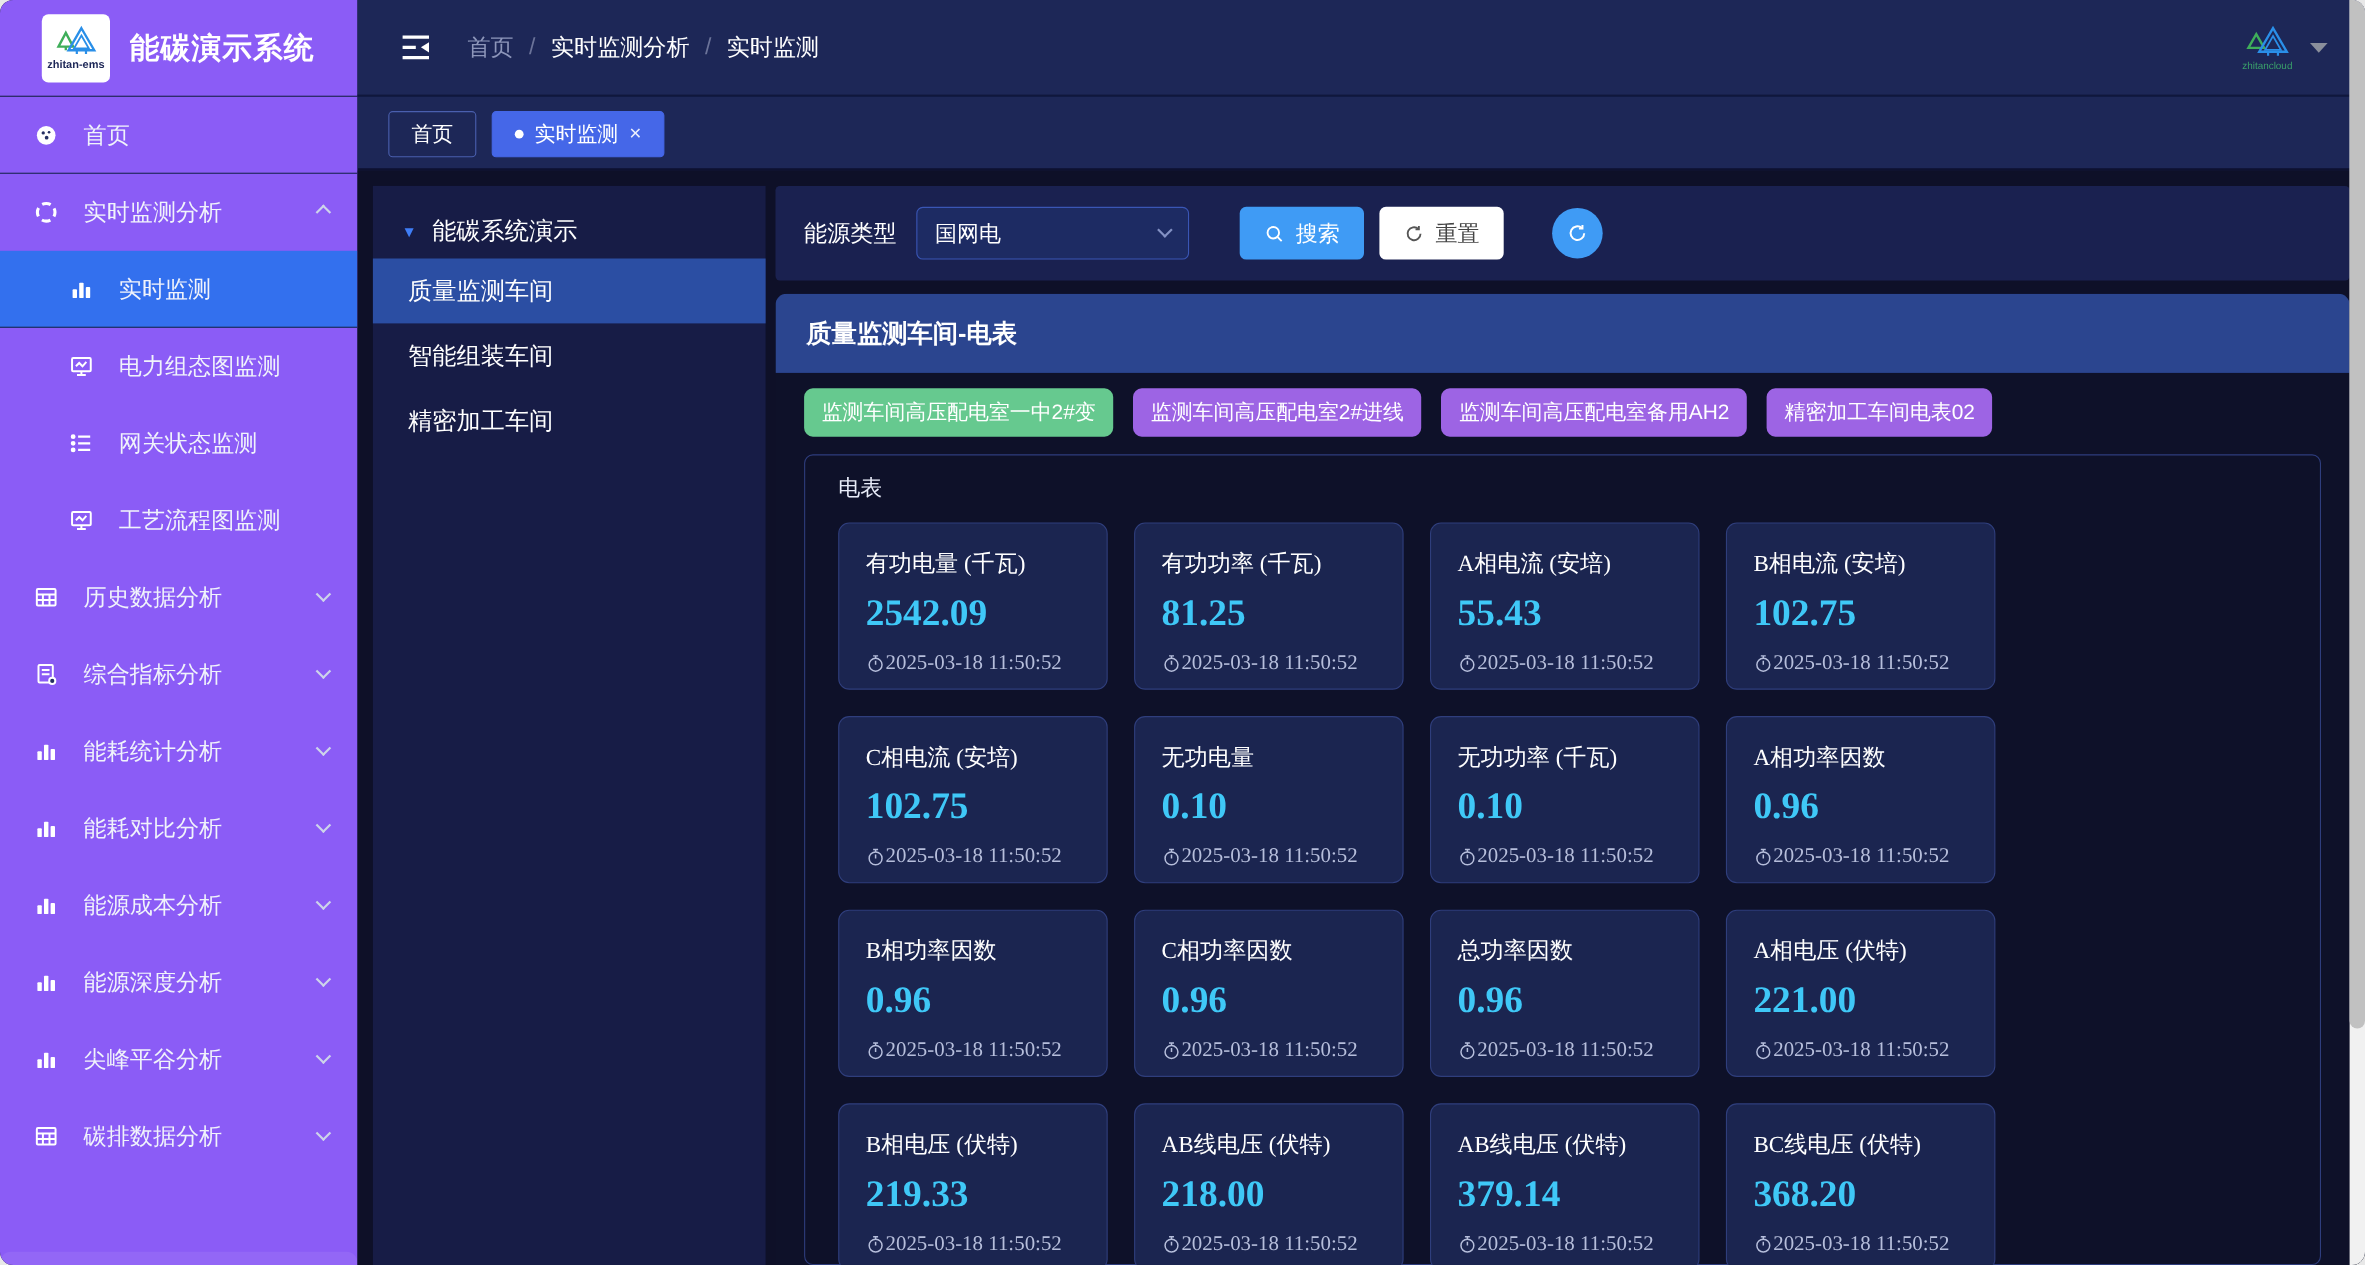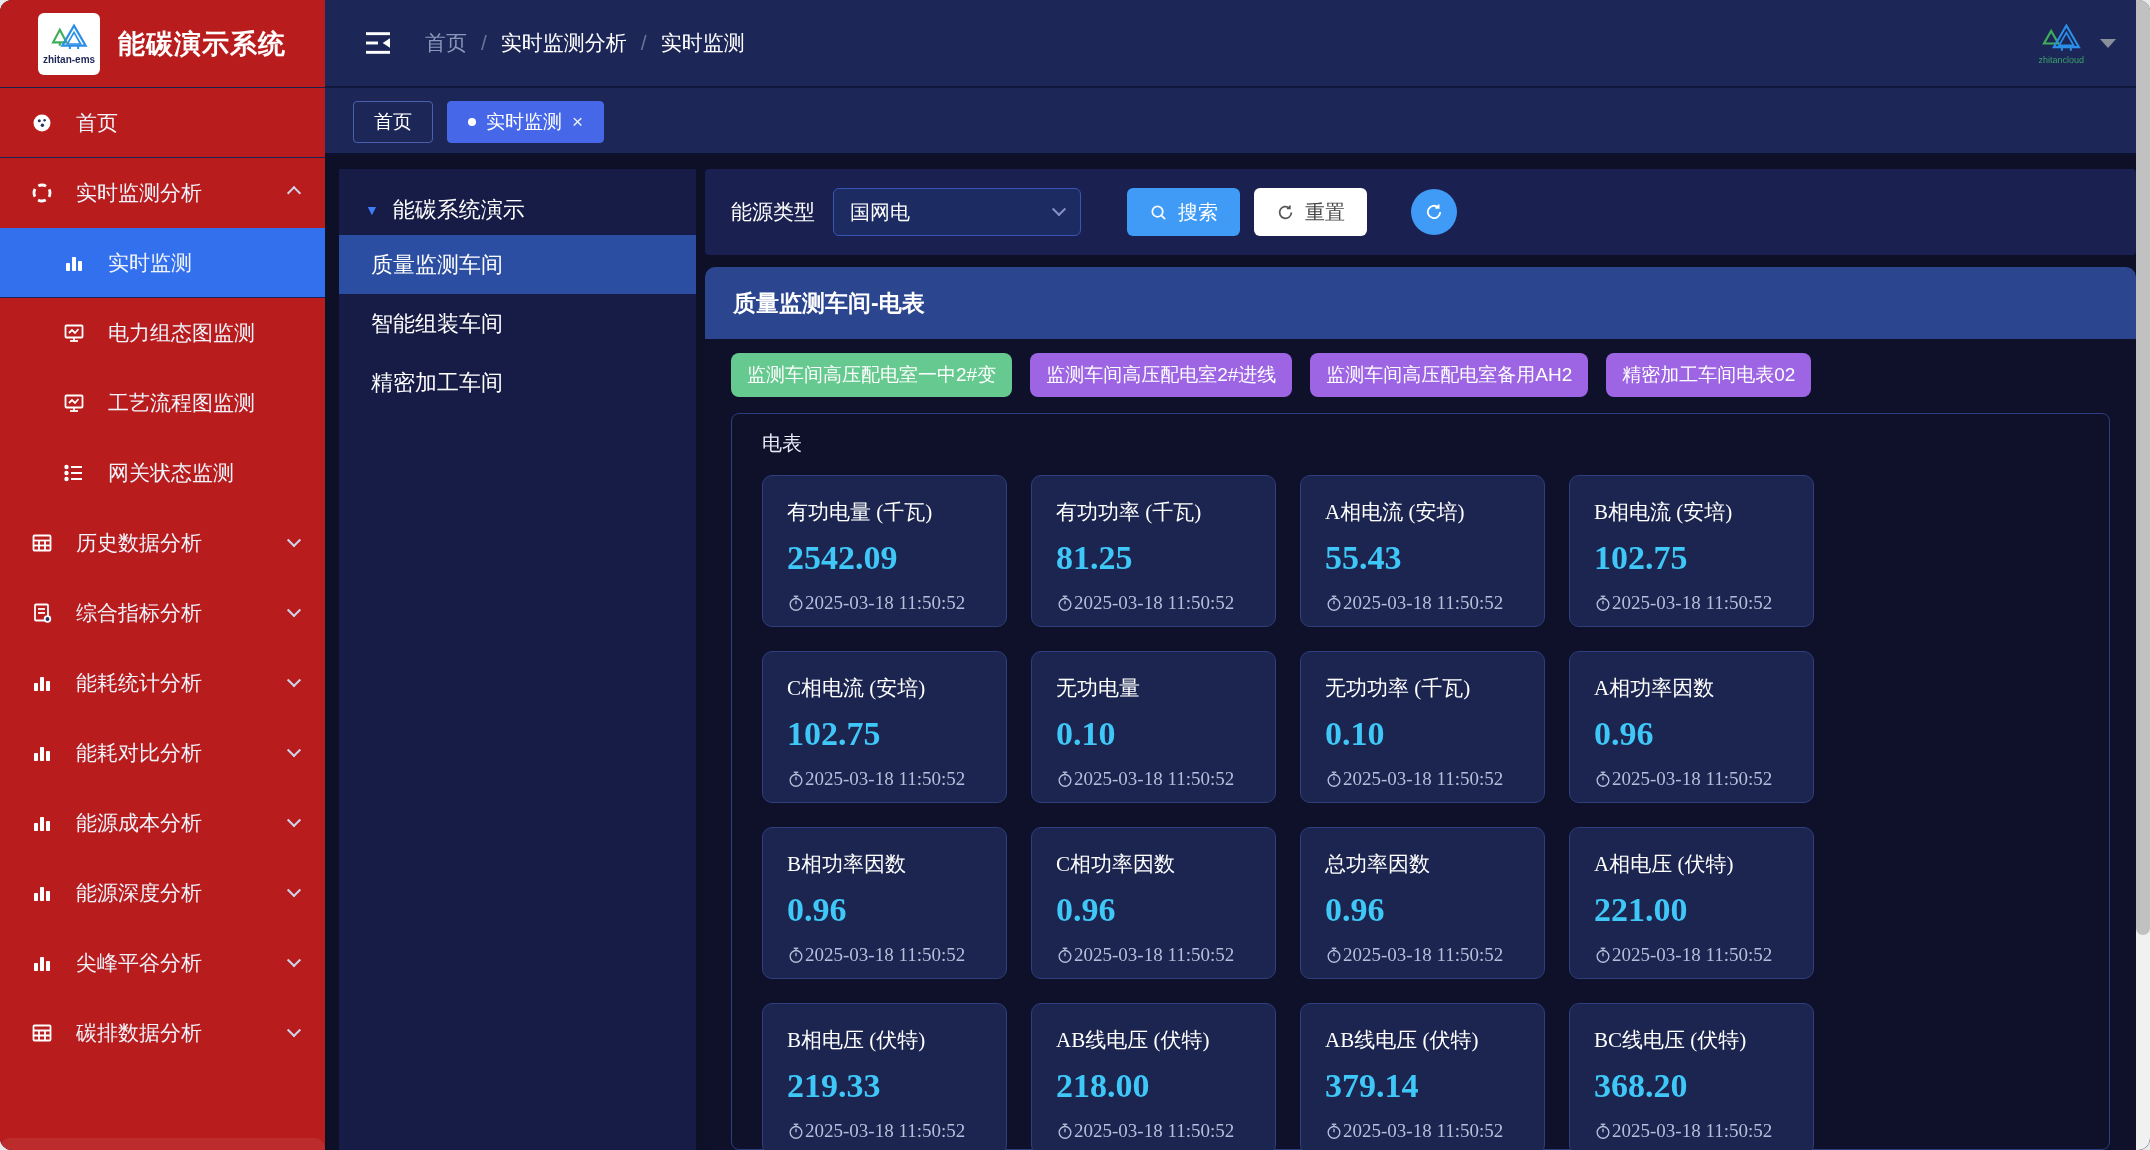--- a/index.html
+++ b/index.html
@@ -3,21 +3,21 @@
 <meta charset="utf-8">
 <style>
   html,body{margin:0;padding:0;background:#e8e8e8;}
   *{box-sizing:border-box;}
   .page{
     width:2150px;height:1150px;display:flex;background:#0e1028;
     border-radius:12px;overflow:hidden;position:relative;
     font-family:"Liberation Sans","DejaVu Sans",sans-serif;color:#eef1fa;
   }
   
-  .sidebar{width:325px;flex:none;background:#b91c1c;display:flex;flex-direction:column;}
+  .sidebar{width:325px;flex:none;background:#8b5cf6;display:flex;flex-direction:column;}
   .logo-row{height:88px;flex:none;display:flex;align-items:center;gap:18px;padding-left:38px;border-bottom:1px solid #18214b;}
   .logo-box{width:62px;height:62px;background:#fff;border-radius:6px;display:flex;flex-direction:column;align-items:center;justify-content:center;flex:none;}
   .logo-sub{font-size:10px;color:#1d2757;font-weight:bold;line-height:10px;}
   .app-title{font-size:27px;font-weight:bold;letter-spacing:1px;color:#fff;white-space:nowrap;}
   .menu{flex:1;overflow:hidden;display:flex;flex-direction:column;}
   .menu-item{height:70px;flex:none;display:flex;align-items:center;gap:22px;padding:0 26px 0 30px;font-size:21px;cursor:pointer;color:#f0f3fb;}
   .menu-item .mi-label{flex:1;white-space:nowrap;}
   .menu-item.bordered{border-bottom:1px solid #1b2553;}
   .submenu-item{height:70px;flex:none;display:flex;align-items:center;gap:22px;padding-left:62px;font-size:21px;cursor:pointer;color:#f0f3fb;}
   .submenu-item.active{background:#3370ee;border-bottom:1px solid #1b2553;}
@@ -134,39 +134,39 @@
         <svg class="ico" viewBox="0 0 24 24" fill="none" stroke="#fff" stroke-width="1.8">
           <rect x="3.5" y="4.5" width="17" height="12" rx="1"></rect>
             <polyline points="7 12 10 9 13 12 16.5 8"></polyline>
             <line x1="12" y1="16.5" x2="12" y2="20"></line>
             <line x1="8" y1="20" x2="16" y2="20"></line>
         </svg>
         <span class="mi-label">电力组态图监测</span>
       </div>
 
       <div class="submenu-item">
-        <svg class="ico" viewBox="0 0 24 24" fill="none" stroke="#fff" stroke-width="1.8">
-          <rect x="3.5" y="4.5" width="17" height="12" rx="1"></rect>
-            <polyline points="7 12 10 9 13 12 16.5 8"></polyline>
-            <line x1="12" y1="16.5" x2="12" y2="20"></line>
-            <line x1="8" y1="20" x2="16" y2="20"></line>
-        </svg>
-        <span class="mi-label">工艺流程图监测</span>
-      </div>
-
-      <div class="submenu-item">
         <svg class="ico" viewBox="0 0 24 24" stroke="#fff" stroke-width="2" fill="#fff">
           <circle cx="4.5" cy="6" r="1.2"></circle>
             <circle cx="4.5" cy="12" r="1.2"></circle>
             <circle cx="4.5" cy="18" r="1.2"></circle>
           <line x1="9" y1="6" x2="20" y2="6"></line>
             <line x1="9" y1="12" x2="20" y2="12"></line>
             <line x1="9" y1="18" x2="20" y2="18"></line>
         </svg>
         <span class="mi-label">网关状态监测</span>
+      </div>
+
+      <div class="submenu-item">
+        <svg class="ico" viewBox="0 0 24 24" fill="none" stroke="#fff" stroke-width="1.8">
+          <rect x="3.5" y="4.5" width="17" height="12" rx="1"></rect>
+            <polyline points="7 12 10 9 13 12 16.5 8"></polyline>
+            <line x1="12" y1="16.5" x2="12" y2="20"></line>
+            <line x1="8" y1="20" x2="16" y2="20"></line>
+        </svg>
+        <span class="mi-label">工艺流程图监测</span>
       </div>
 
       <div class="menu-item">
         <svg class="ico" viewBox="0 0 24 24" fill="none" stroke="#fff" stroke-width="1.8">
           <rect x="3.5" y="4.5" width="17" height="15" rx="1"></rect>
             <line x1="3.5" y1="9.5" x2="20.5" y2="9.5"></line>
             <line x1="9" y1="9.5" x2="9" y2="19.5"></line>
             <line x1="15" y1="9.5" x2="15" y2="19.5"></line>
             <line x1="3.5" y1="14.5" x2="20.5" y2="14.5"></line>
         </svg>

